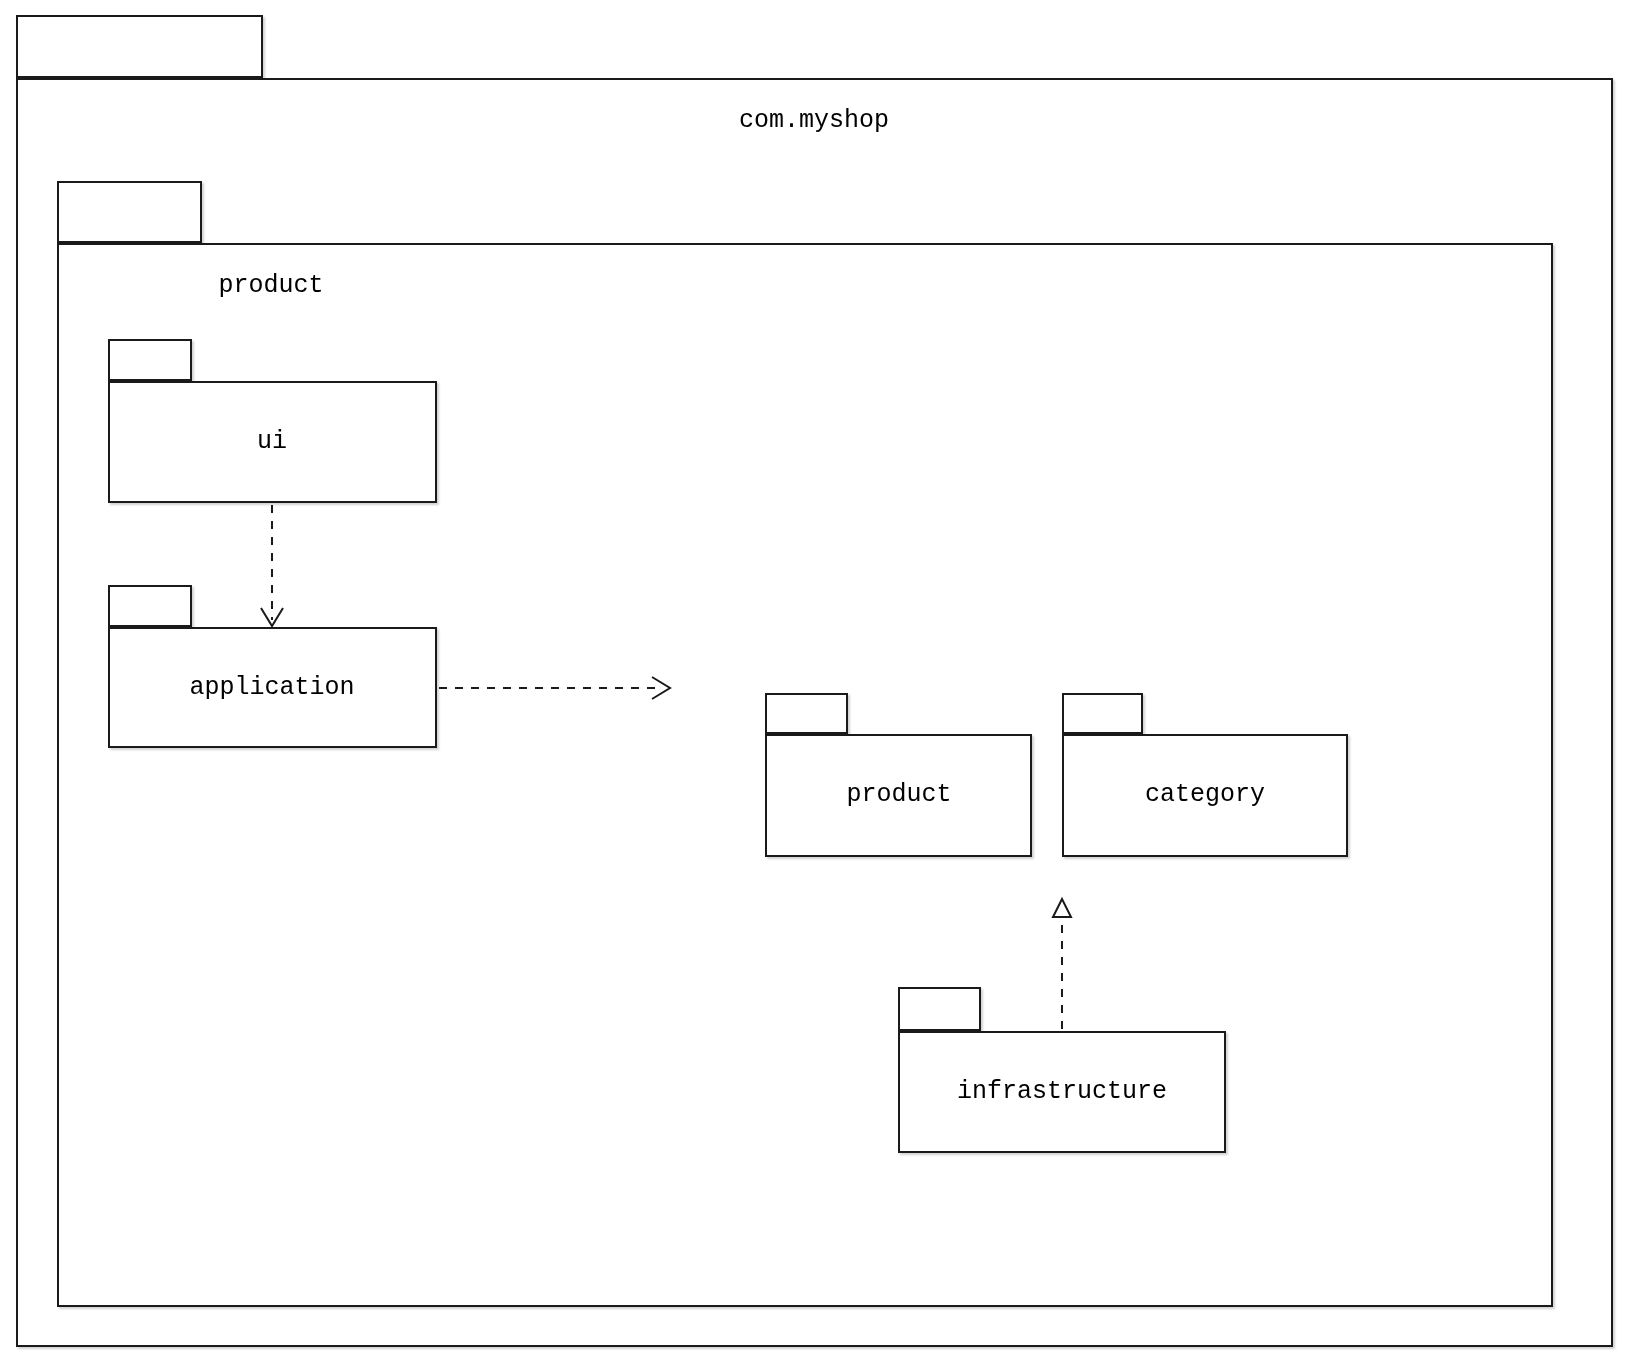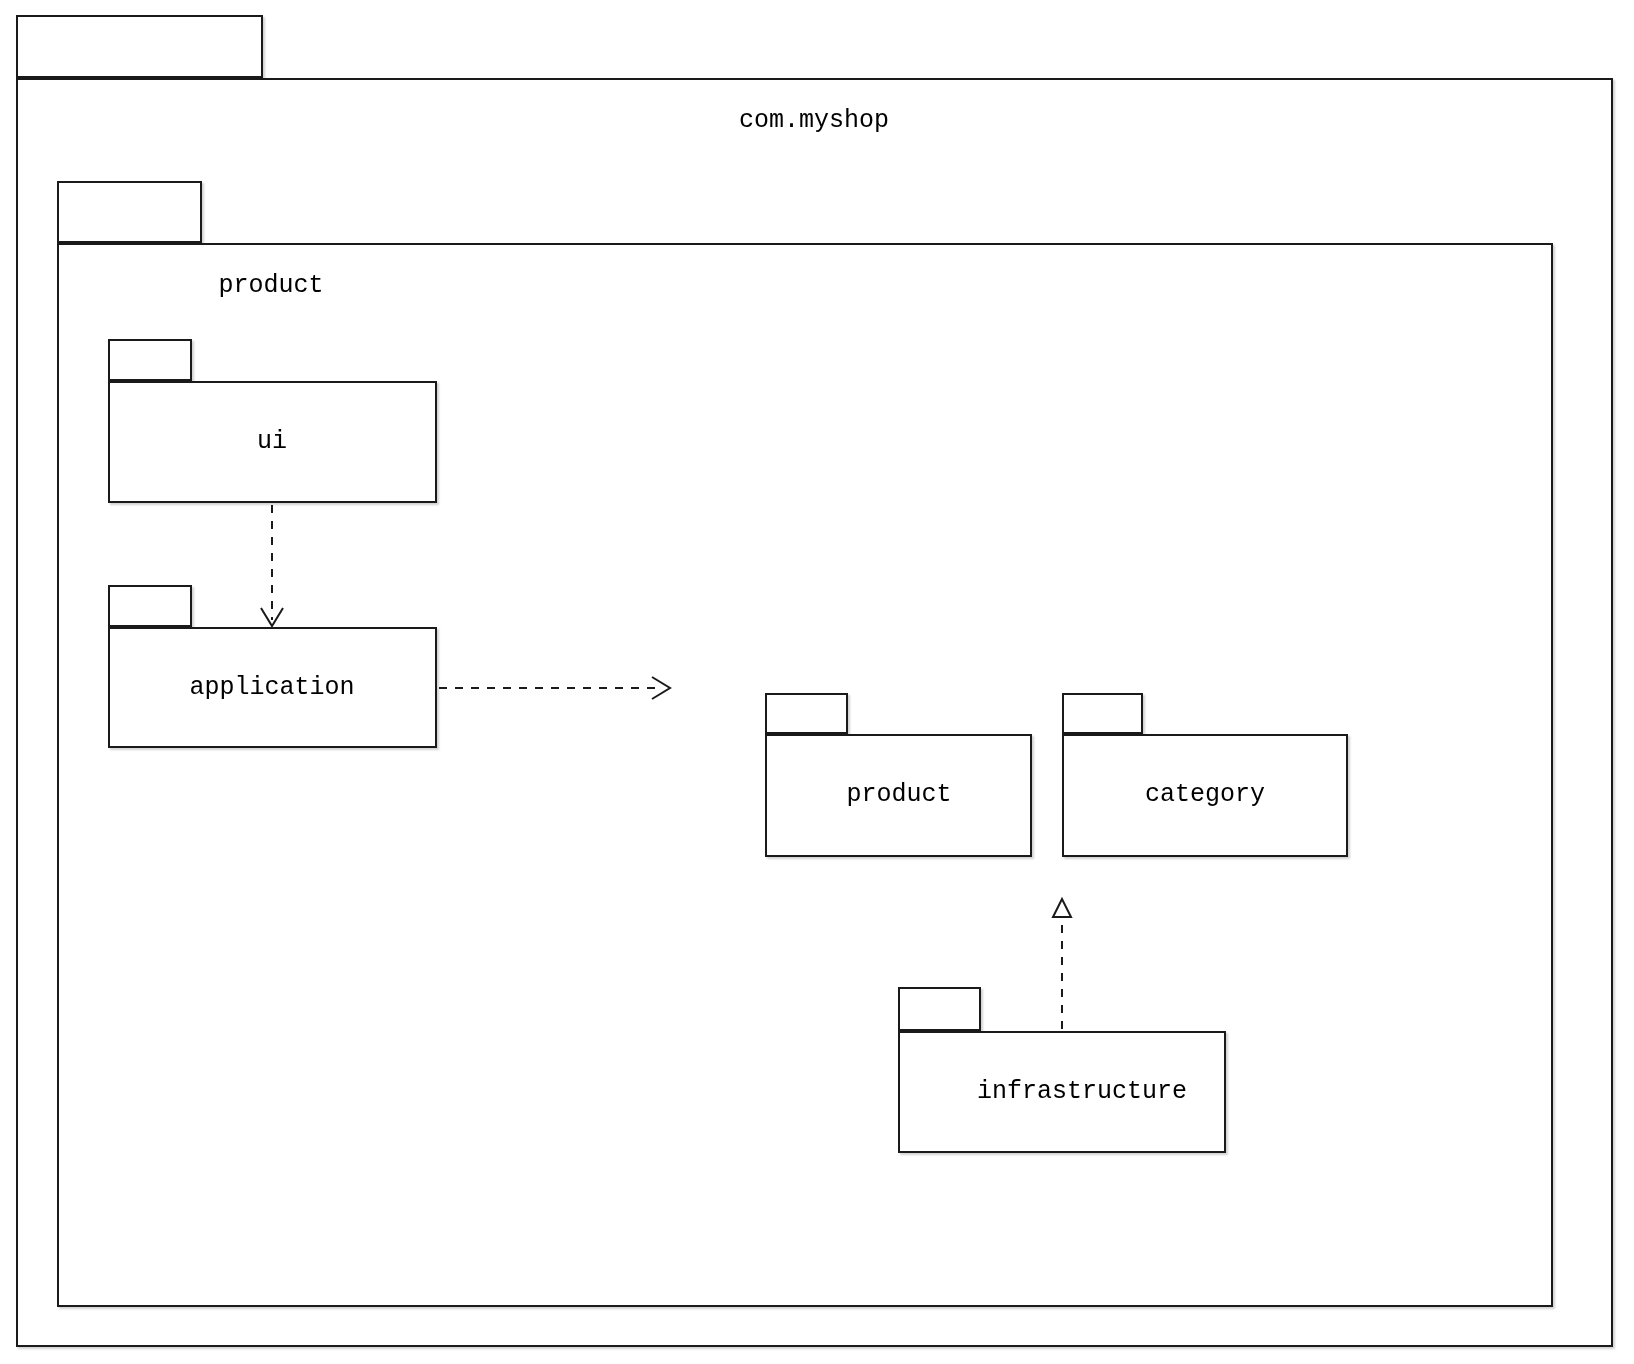--- a/index.html
+++ b/index.html
@@ -64,21 +64,21 @@
   .pkg-product .pkg-label { left: 134px; top: 102px; }
   
   .pkg-category          { left: 1062px; top: 693px; width: 286px; height: 164px; }
   .pkg-category .pkg-tab { left: 0; top: 0; width: 81px; height: 41px; }
   .pkg-category .pkg-body{ left: 0; top: 41px; width: 286px; height: 123px; }
   .pkg-category .pkg-label { left: 143px; top: 102px; }
   
   .pkg-infrastructure          { left: 898px; top: 987px; width: 328px; height: 166px; }
   .pkg-infrastructure .pkg-tab { left: 0; top: 0; width: 83px; height: 44px; }
   .pkg-infrastructure .pkg-body{ left: 0; top: 44px; width: 328px; height: 122px; }
-  .pkg-infrastructure .pkg-label { left: 164px; top: 105px; margin-left: 20px; }
+  .pkg-infrastructure .pkg-label { left: 164px; top: 105px; }
 
   #arrow-layer {
     position: absolute;
     left: 0; top: 0;
     width: 1634px;
     height: 1364px;
   }
 </style>
 </head>
 <body>

